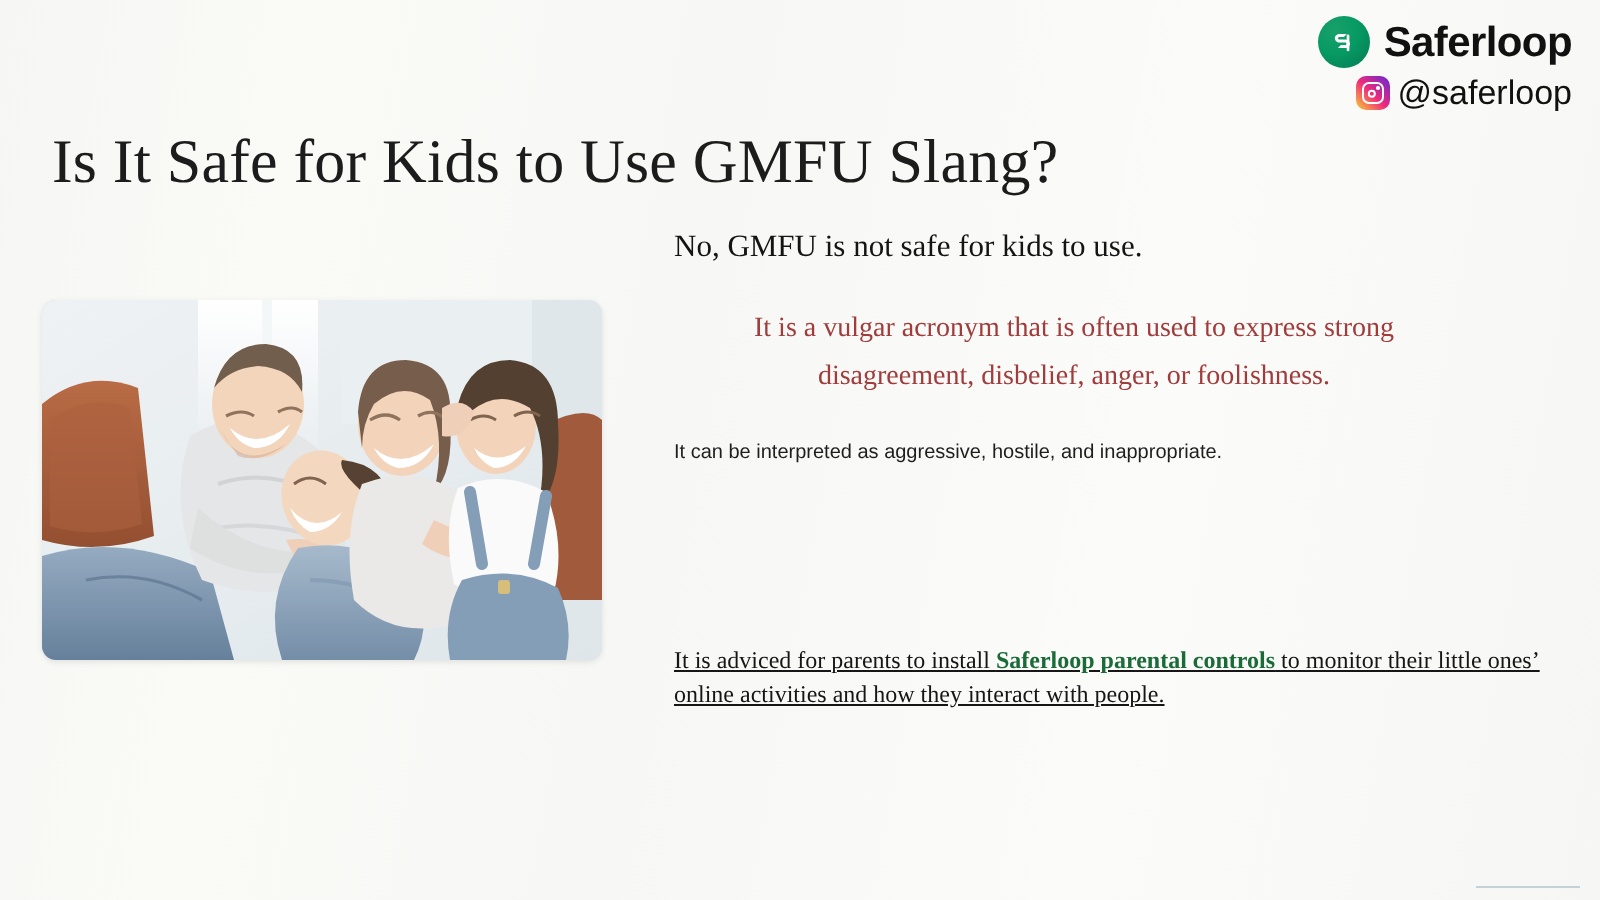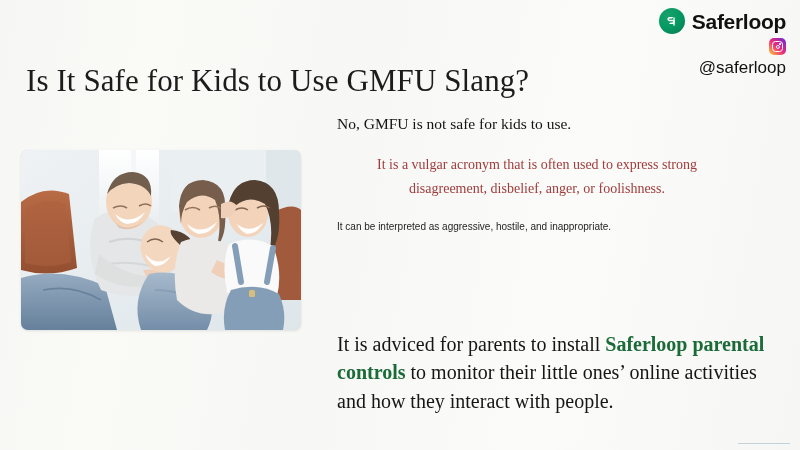--- a/index.html
+++ b/index.html
@@ -64,26 +64,25 @@
   .brand-name {
     font-family: "Liberation Sans", sans-serif;
     font-weight: bold;
     font-size: 21px;
     letter-spacing: -0.3px;
     color: #111111;
     line-height: 1;
   }
   .brand-row2 {
     display: flex;
-    align-items: flex-end;
+    align-items: center;
     justify-content: flex-end;
     gap: 4px;
     margin-top: 4px;
     margin-right: 0px;
-    flex-direction: column;
   }
   .ig-icon {
     width: 17px;
     height: 17px;
     border-radius: 5px;
     background: linear-gradient(45deg, #f9ce34 0%, #ee2a7b 48%, #6228d7 100%);
     display: flex;
     align-items: center;
     justify-content: center;
     flex: 0 0 auto;
@@ -185,24 +184,25 @@
     color: #1e1e1e;
     line-height: 1.5;
     margin: 0;
   }
   .advice {
     position: absolute;
     left: 337px;
     top: 310px;
     width: 448px;
     font-family: "Liberation Serif", serif;
-    font-size: 20px;
+    font-size: 12px;
     color: #161616;
     line-height: 1.42;
     z-index: 4;
+    text-decoration: underline;
   }
   .advice .hl {
     color: #1b6b38;
     font-weight: bold;
   }
 
   
   .bottom-rule {
     position: absolute;
     right: 10px;

